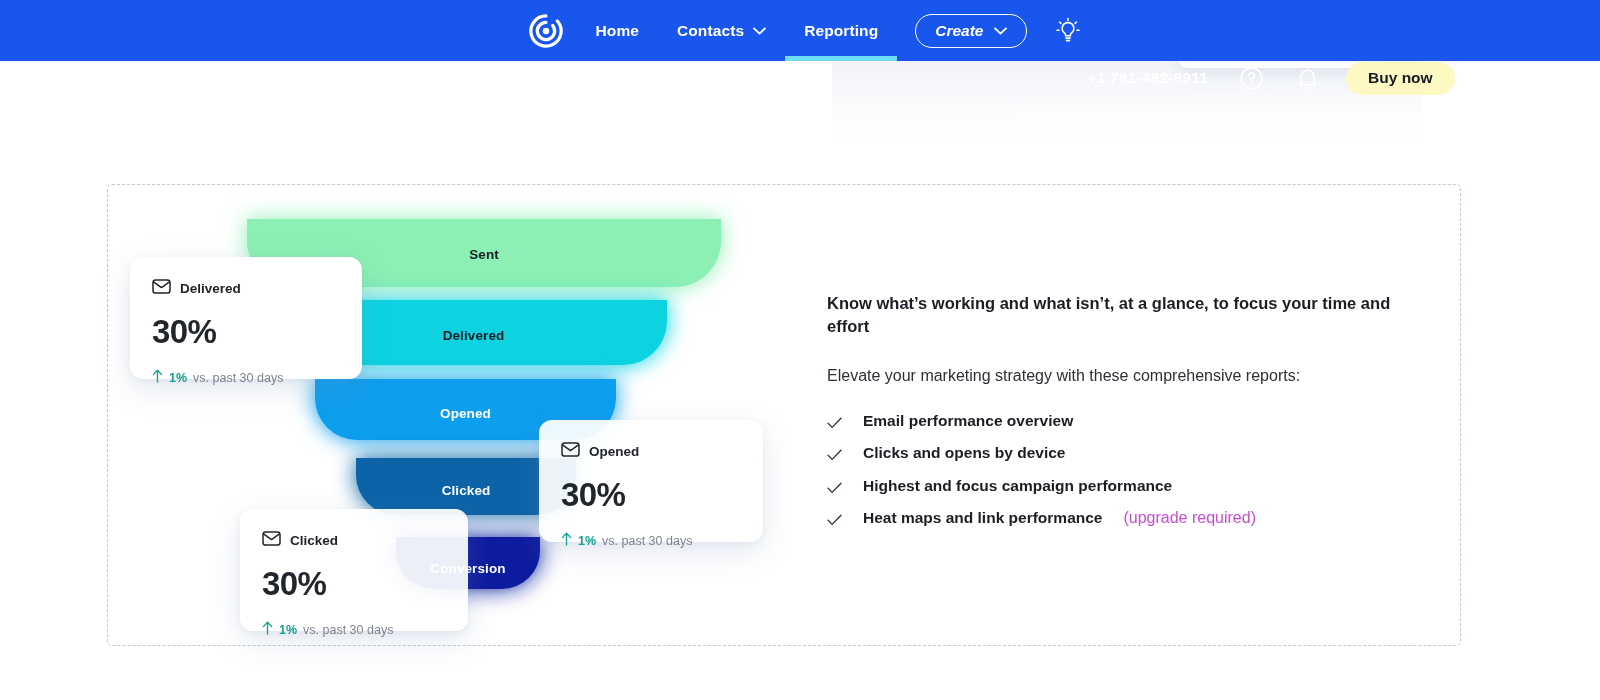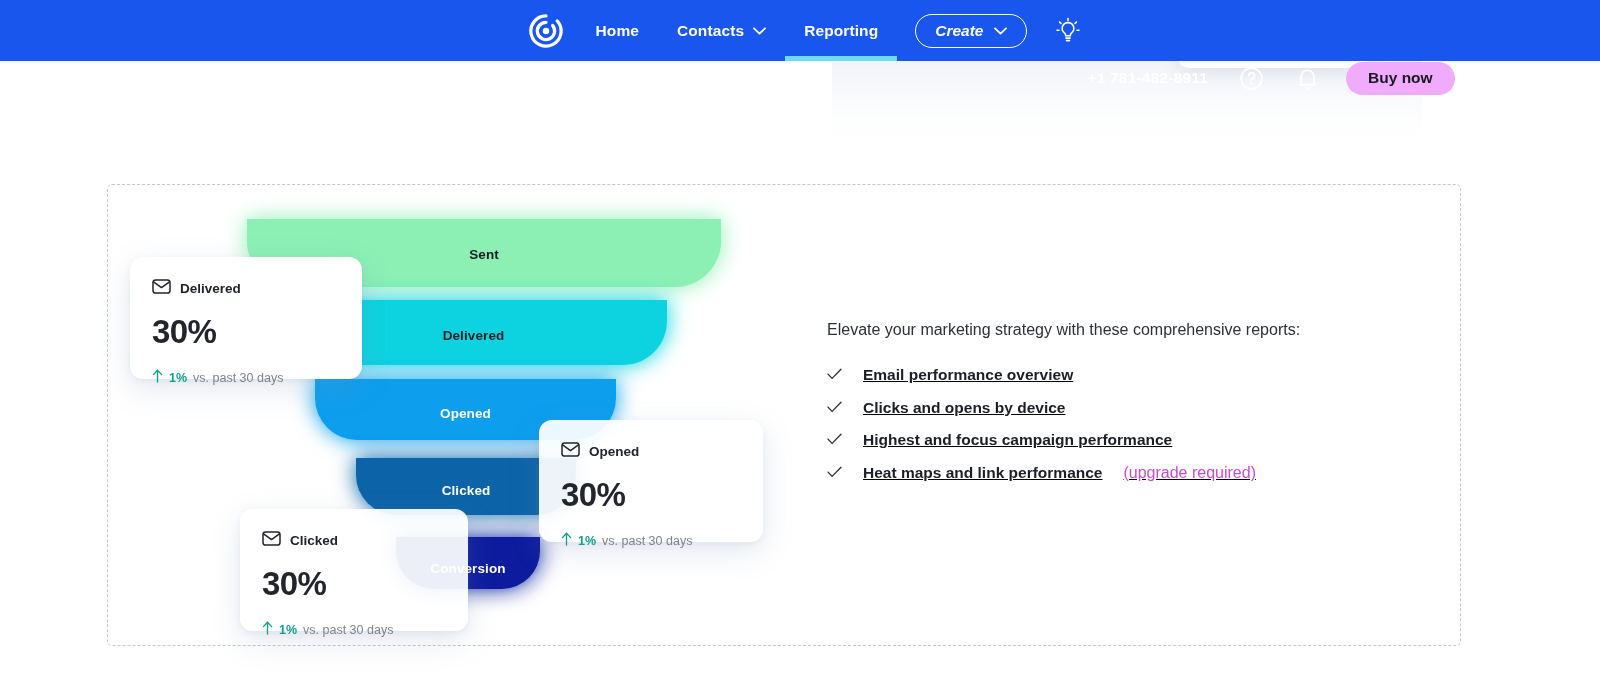--- a/index.html
+++ b/index.html
@@ -72,21 +72,21 @@
   .phone {
     color: #fff; font-size: 15.5px; font-weight: 700;
     letter-spacing: .2px; margin-right: 26px; white-space: nowrap; margin-left: 35px;
   }
   .icon-btn {
     width: 34px; height: 34px; margin-right: 22px;
     display: flex; align-items: center; justify-content: center;
     cursor: pointer;
   }
   .buy-now {
-    background: #f0abfc;
+    background: #fef9c3;
     color: #16191F;
     font-size: 15.5px; font-weight: 700;
     border-radius: 20px;
     height: 33px;
     padding: 0 22px;
     display: flex; align-items: center;
     cursor: pointer; margin-right: 22px;
     white-space: nowrap;
   }
   .user {
@@ -181,23 +181,22 @@
     max-width: 585px;
   }
   .rc-sub {
     margin-top: 27px;
     color: #2C3038;
     font-size: 16px;
     line-height: 1.4;
   }
   .rc-list { margin-top: 25px; list-style: none; }
   .rc-li {
-    display: flex; align-items: flex-start; gap: 21px;
+    display: flex; align-items: flex-end; gap: 21px;
     margin-bottom: 14.5px;
-    text-decoration: underline;
   }
   .rc-check { width: 15px; height: 15px; flex: 0 0 auto; }
   .rc-text { color: #1B1E25; font-size: 15.5px; font-weight: 700; }
   .rc-upg { color: #C64CD1; font-weight: 400; }
 </style>
 </head>
 <body>
 
 <div class="navbar">
   <div class="nav-left">
@@ -382,20 +381,21 @@
       </span>
       <span class="stat-delta">1%</span>
       <span class="stat-note">vs. past 30 days</span>
     </div>
   </div>
 
 </div>
 
 <div class="right-col">
 
+  <div class="rc-heading">Know what’s working and what isn’t, at a glance, to focus your time and effort</div>
 
   <div class="rc-sub">Elevate your marketing strategy with these comprehensive reports:</div>
 
   <ul class="rc-list">
 
     <li class="rc-li">
       <span class="rc-check">
         <svg width="15" height="12" viewBox="0 0 15 12" fill="none">
           <path d="M1 6.1 5.1 10.4 14 1.3" stroke="#2C3038" stroke-width="1.35" fill="none" stroke-linecap="round" stroke-linejoin="round"></path>
         </svg>

